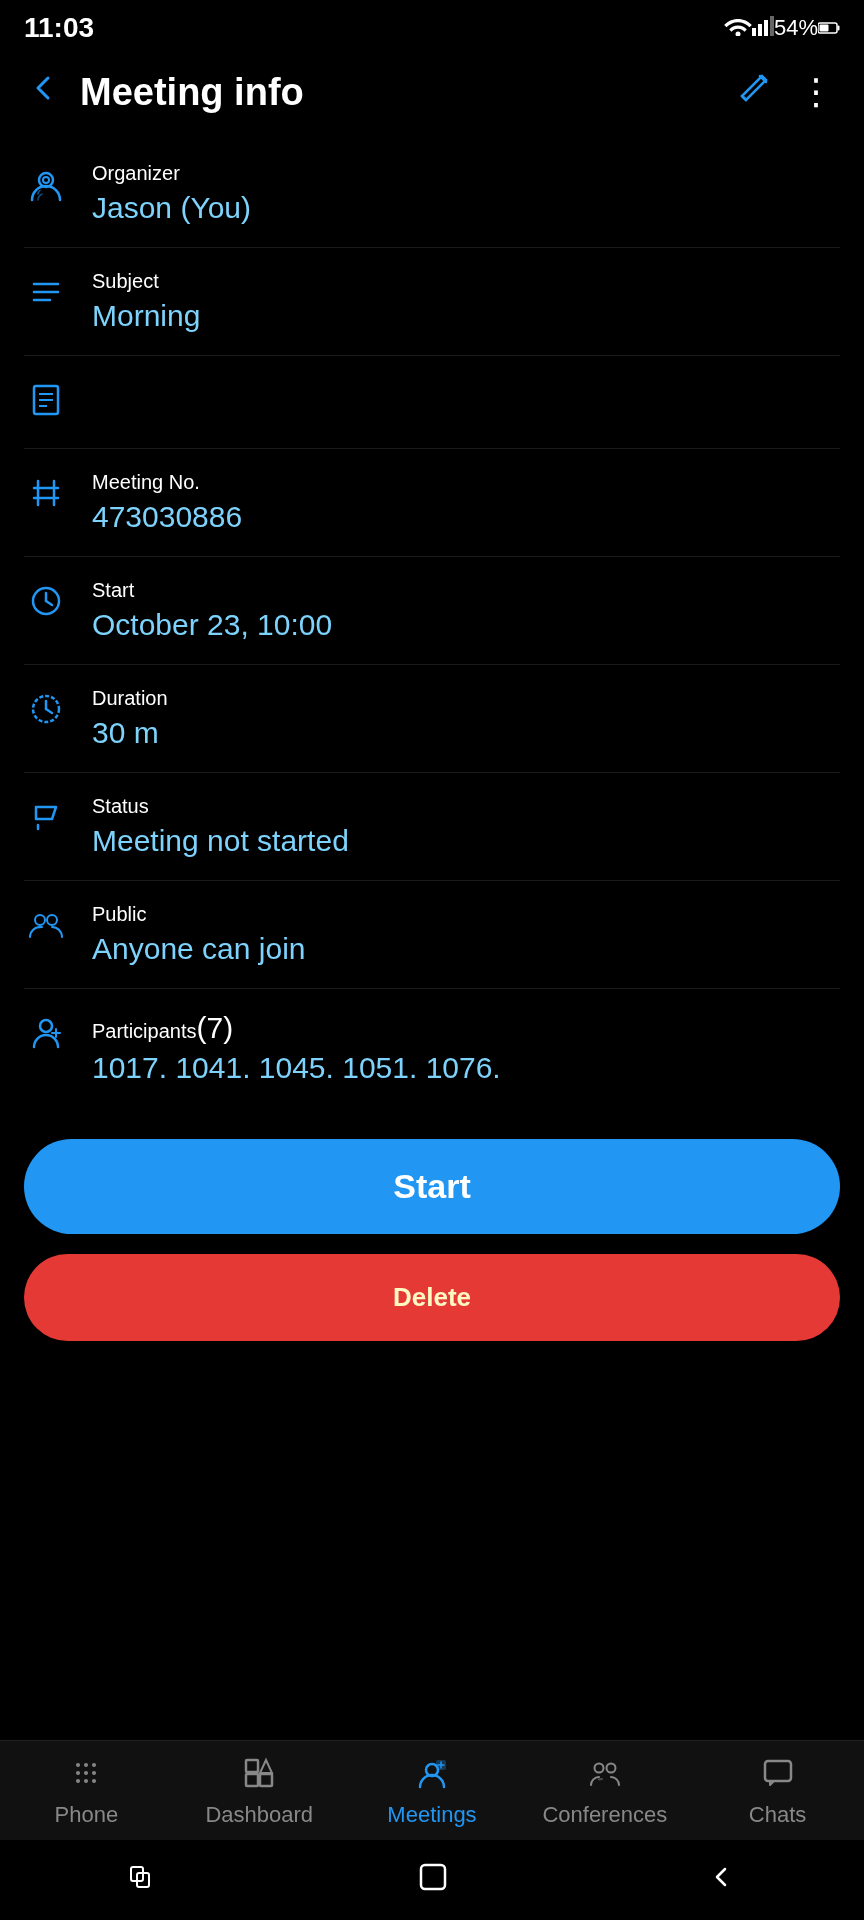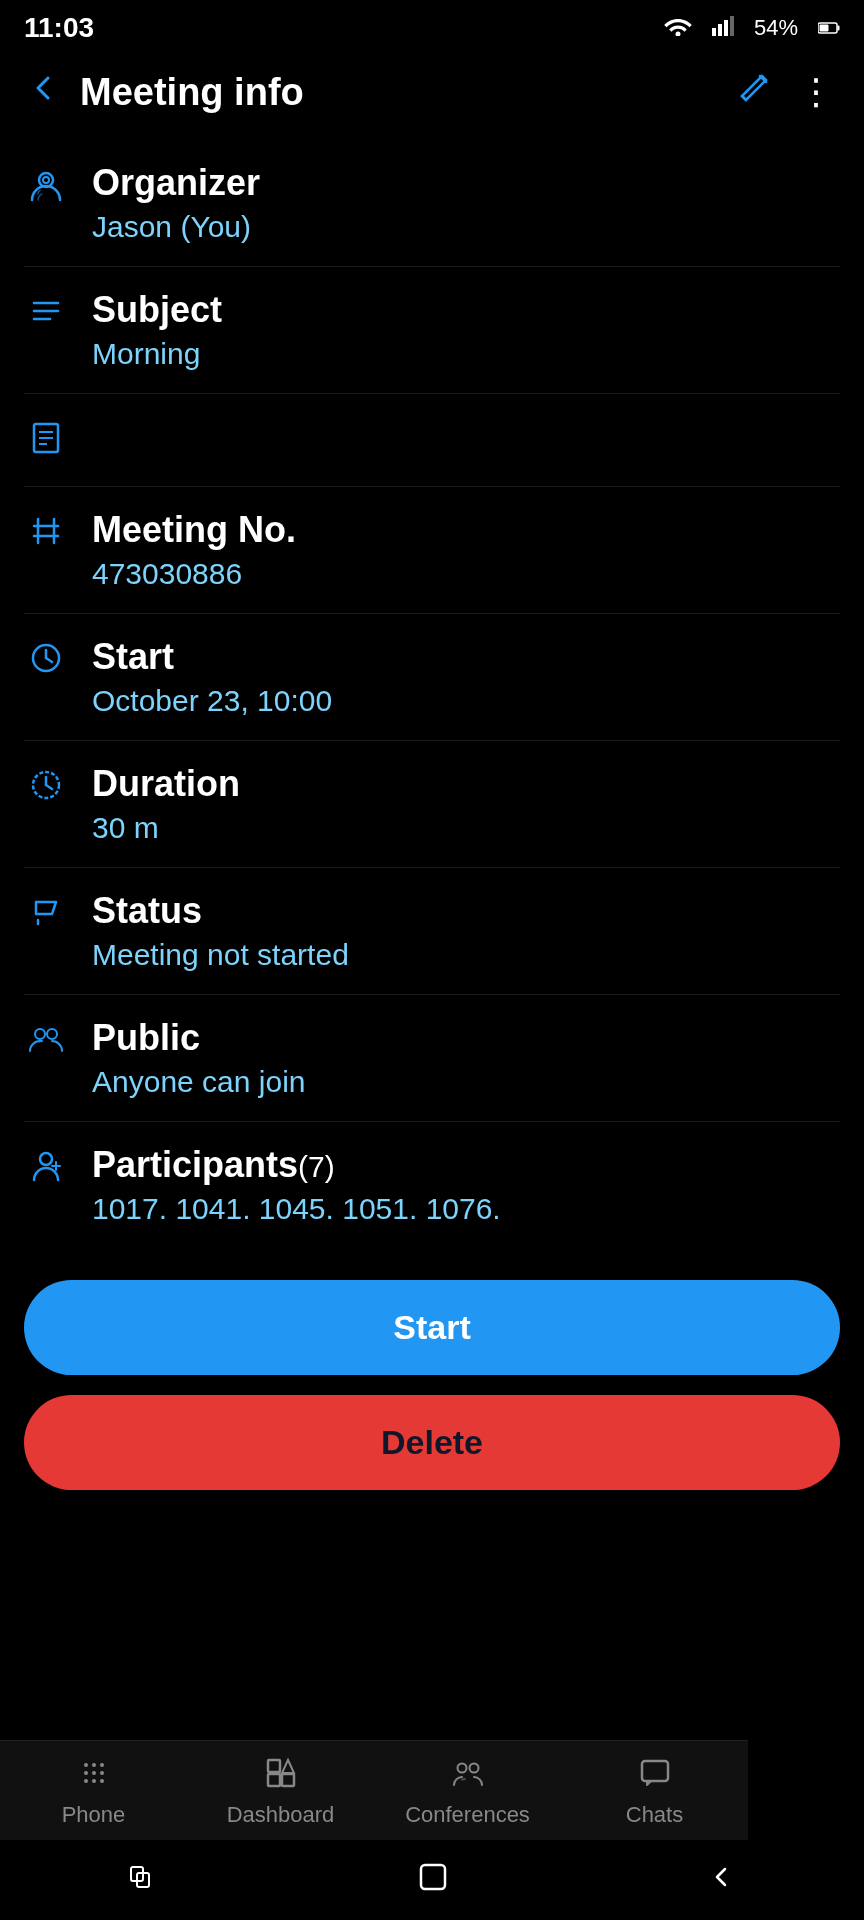--- a/index.html
+++ b/index.html
@@ -24,21 +24,21 @@
       height: 52px;
     }
     .status-time {
       font-size: 28px;
       font-weight: 700;
       color: #fff;
     }
     .status-icons {
       display: flex;
       align-items: center;
-      gap: 20px;
+      gap: 0;
       font-size: 22px;
       color: #fff;
     }
     .battery-text {
       font-size: 22px;
       color: #fff;
     }
 
     
     .app-bar {
@@ -103,22 +103,22 @@
       text-align: center;
       flex-shrink: 0;
     }
 
     .info-text {
       display: flex;
       flex-direction: column;
       gap: 6px;
     }
     .info-label {
-      font-size: 36px;
-      font-weight: 700;
+      font-size: 20px;
+      font-weight: 400;
       color: #fff;
     }
     .info-value {
       font-size: 30px;
       color: #7dd3fc;
       font-weight: 400;
     }
 
     
     .participants-count {
@@ -144,32 +144,32 @@
       cursor: pointer;
       margin-bottom: 20px;
     }
 
     .btn-delete {
       width: 100%;
       padding: 28px;
       background: #e53935;
       border: none;
       border-radius: 50px;
-      color: #0f172a;
-      font-size: 34px;
+      color: #fef9c3;
+      font-size: 26px;
       font-weight: 600;
       cursor: pointer;
     }
 
     
     .bottom-nav {
       position: fixed;
       bottom: 80px;
       left: 0;
-      width: 748px;
+      width: 864px;
       background: #111;
       display: flex;
       justify-content: space-around;
       align-items: center;
       padding: 16px 0 12px 0;
       border-top: 1px solid #222;
     }
 
     .nav-item {
       display: flex;
@@ -431,20 +431,32 @@
       <svg width="32" height="32" viewBox="0 0 32 32" fill="none">
         <rect x="3" y="3" width="12" height="12" rx="1" stroke="#888" stroke-width="2.5"></rect>
         <path d="M23 3 L29 16 L17 16 Z" stroke="#888" stroke-width="2" fill="none"></path>
         <rect x="3" y="17" width="12" height="12" rx="1" stroke="#888" stroke-width="2.5"></rect>
         <rect x="17" y="17" width="12" height="12" rx="1" stroke="#888" stroke-width="2.5"></rect>
       </svg>
     </span>
     <span class="nav-label">Dashboard</span>
   </div>
 
+  <div class="nav-item">
+    <span class="nav-icon active">
+      <svg width="32" height="32" viewBox="0 0 32 32" fill="none">
+        <circle cx="16" cy="13" r="6" stroke="#2196f3" stroke-width="2.5"></circle>
+        <path d="M4 30c0-6.6 5.4-12 12-12s12 5.4 12 12" stroke="#2196f3" stroke-width="2.5" stroke-linecap="round" fill="none"></path>
+        <rect x="20" y="3" width="10" height="10" rx="2" fill="#2196f3" opacity="0.3"></rect>
+        <line x1="25" y1="5" x2="25" y2="11" stroke="#2196f3" stroke-width="1.5" stroke-linecap="round"></line>
+        <line x1="22" y1="8" x2="28" y2="8" stroke="#2196f3" stroke-width="1.5" stroke-linecap="round"></line>
+      </svg>
+    </span>
+    <span class="nav-label active">Meetings</span>
+  </div>
 
   <div class="nav-item">
     <span class="nav-icon">
       <svg width="32" height="32" viewBox="0 0 32 32" fill="none">
         <circle cx="10" cy="11" r="4.5" stroke="#888" stroke-width="2"></circle>
         <circle cx="22" cy="11" r="4.5" stroke="#888" stroke-width="2"></circle>
         <path d="M2 28c0-4.4 3.6-8 8-8" stroke="#888" stroke-width="2" stroke-linecap="round" fill="none"></path>
         <path d="M22 20c4.4 0 8 3.6 8 8" stroke="#888" stroke-width="2" stroke-linecap="round" fill="none"></path>
         <path d="M13 22c-1 0-2 0.2-3 0.5" stroke="#888" stroke-width="2" stroke-linecap="round" opacity="0.5"></path>
       </svg>

